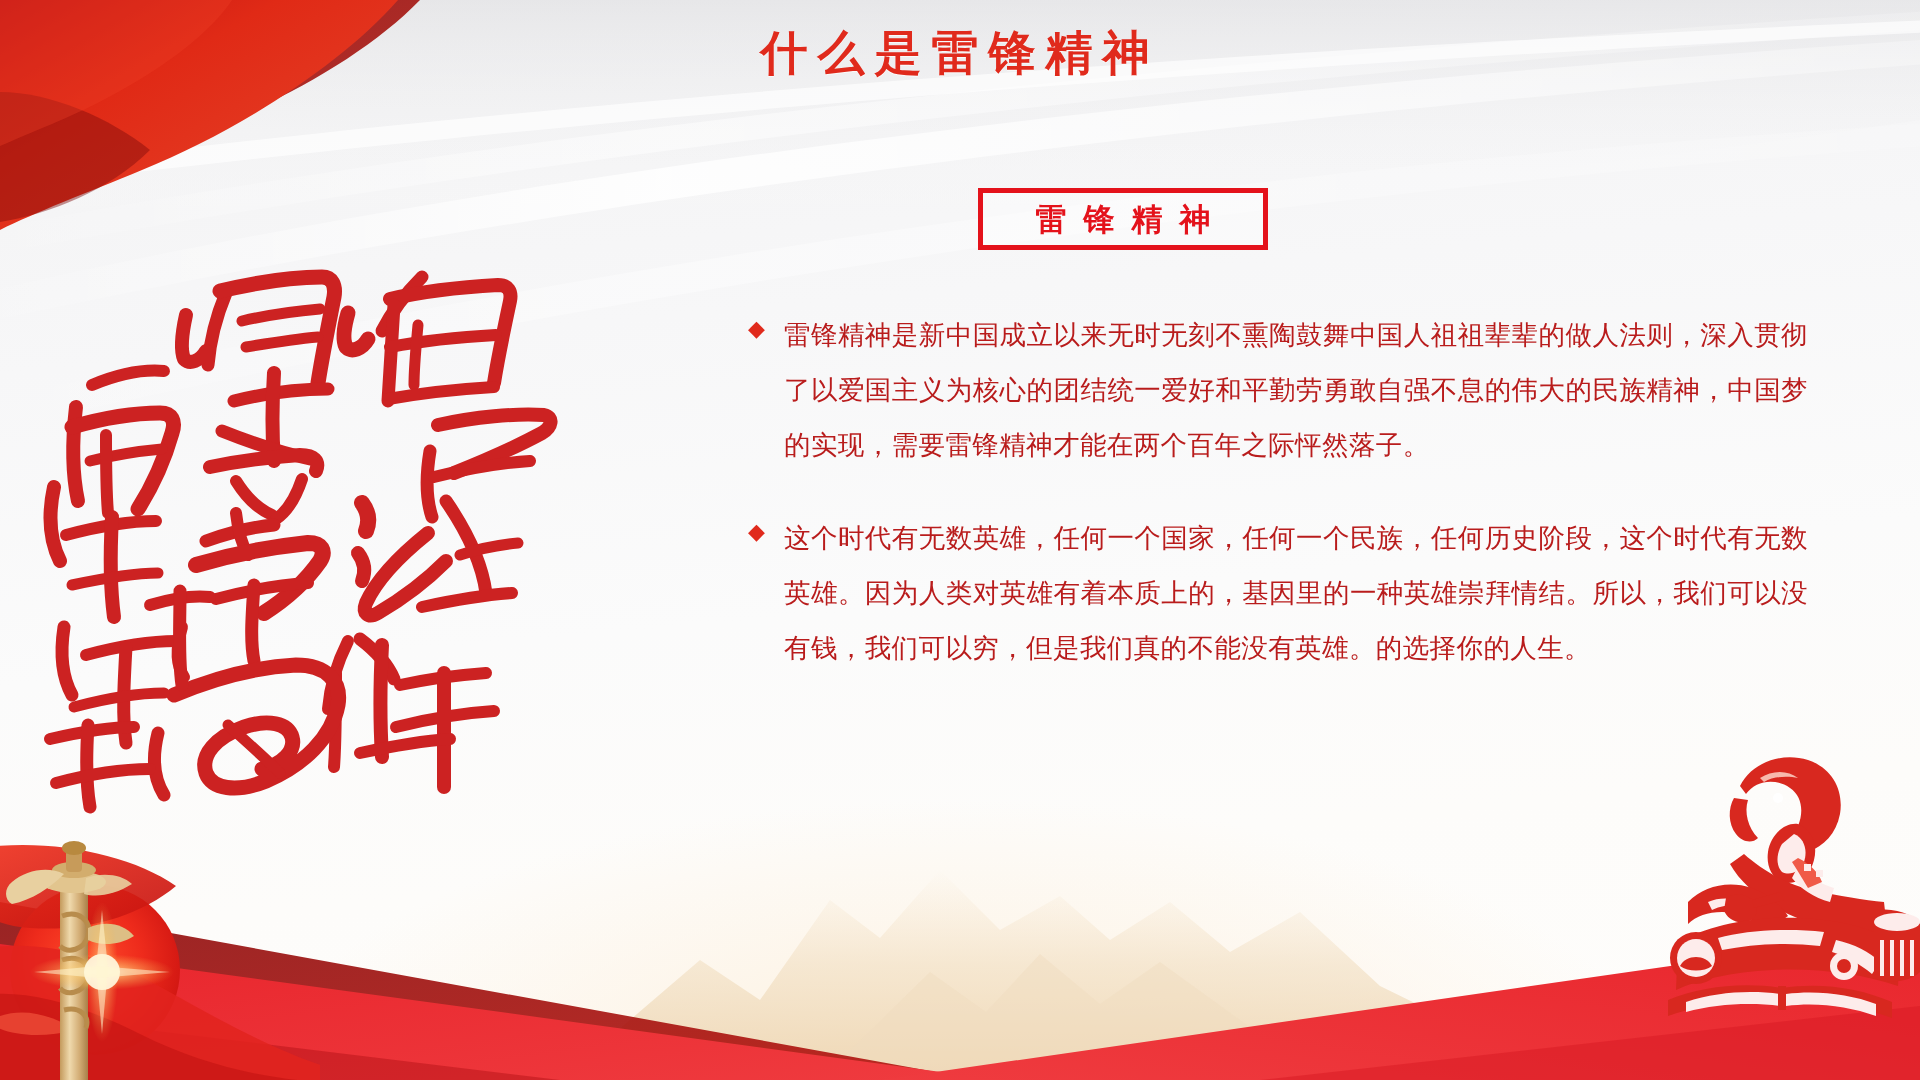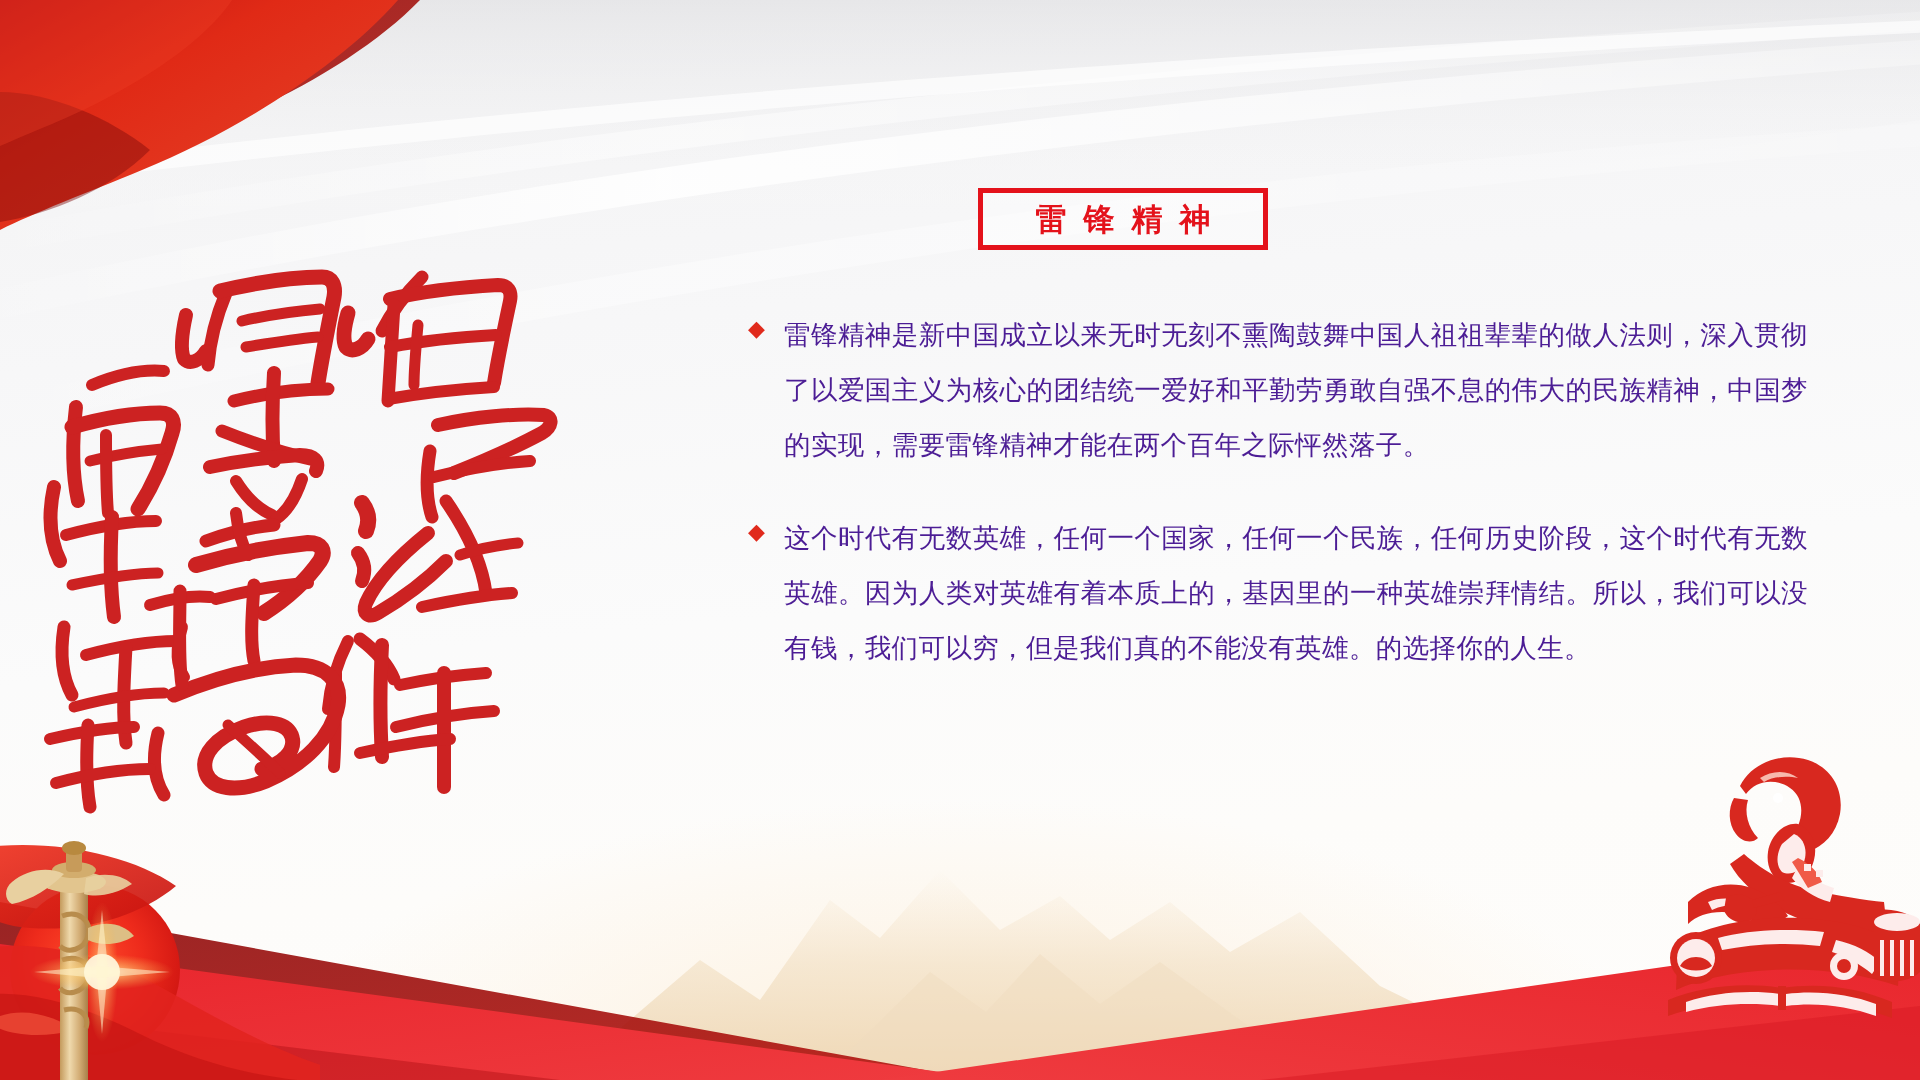--- a/index.html
+++ b/index.html
@@ -97,21 +97,21 @@
     padding-top: 10px;
     color: #e02a1c;
     font-size: 22px;
     line-height: 1;
   }
 
   .para-text {
     flex: 1 1 auto;
     font-size: 26.5px;
     line-height: 55px;
-    color: #4c1d95;
+    color: #b91c1c;
     text-align: justify;
     text-justify: inter-ideograph;
     letter-spacing: 0.4px;
   }
 
   
   .calligraphy {
     position: absolute;
     left: 30px;
     top: 255px;
@@ -202,20 +202,21 @@
     <path d="M820,1080 L930,972 L986,1012 L1040,954 L1100,1004 L1160,962 L1240,1020
              L1330,1080 Z" fill="#efdcbe" opacity="0.45"></path>
 
     <path d="M0,1080 L0,902 L980,1080 Z" fill="url(#gBandDark)" opacity="0.9"></path>
     <path d="M0,1080 L0,944 L1000,1080 Z" fill="url(#gBandL)"></path>
     <path d="M1920,1080 L1920,930 L880,1080 Z" fill="url(#gBandR)"></path>
     <path d="M1920,1080 L1920,1006 L1260,1080 Z" fill="#d81c24" opacity="0.55"></path>
     <path d="M0,1080 L0,1012 L560,1080 Z" fill="#b00f14" opacity="0.45"></path>
   </svg>
 
+  <div class="slide-title">什么是雷锋精神</div>
 
   <div class="section-box">
     <span class="section-box-label">雷锋精神</span>
   </div>
 
   <div class="body-block">
 
     <div class="para">
       <span class="bullet">◆</span>
       <span class="para-text">雷锋精神是新中国成立以来无时无刻不熏陶鼓舞中国人祖祖辈辈的做人法则，深入贯彻了以爱国主义为核心的团结统一爱好和平勤劳勇敢自强不息的伟大的民族精神，中国梦的实现，需要雷锋精神才能在两个百年之际怦然落子。</span>

